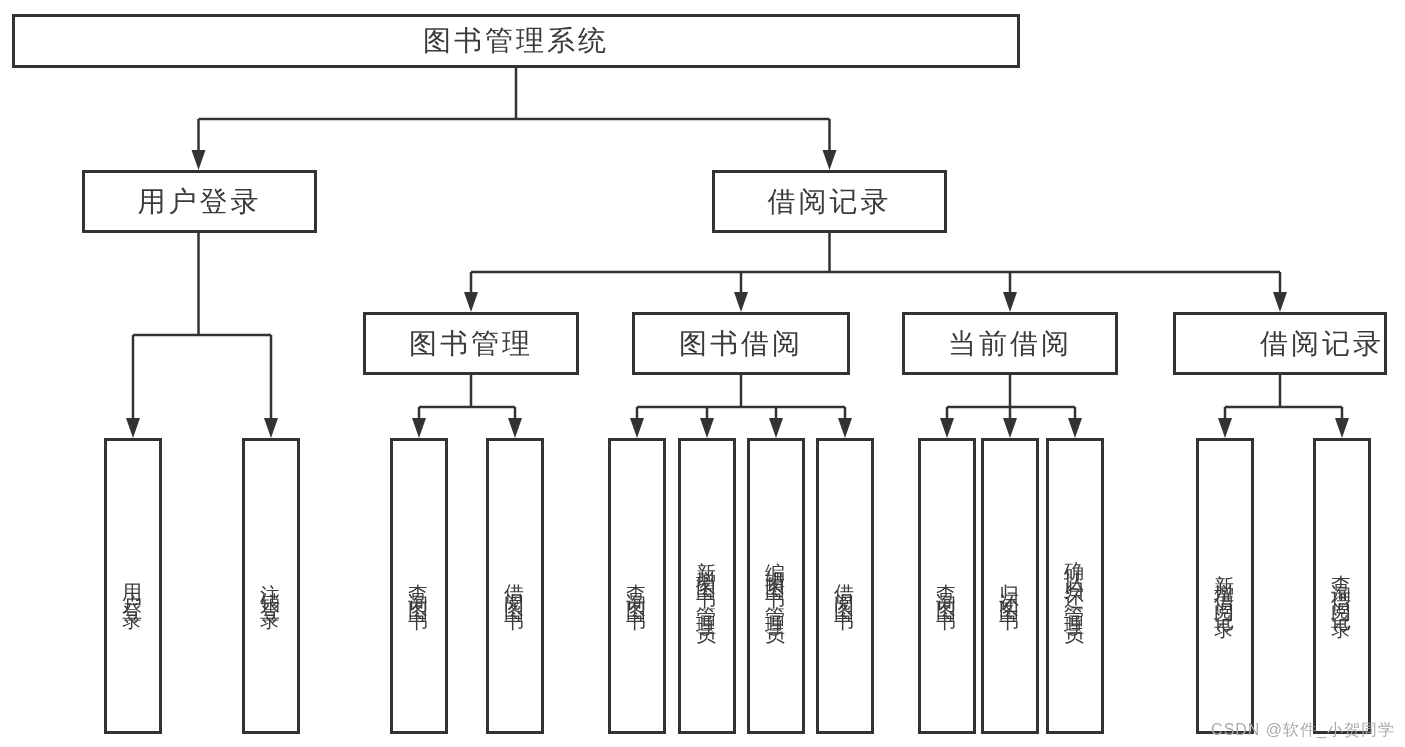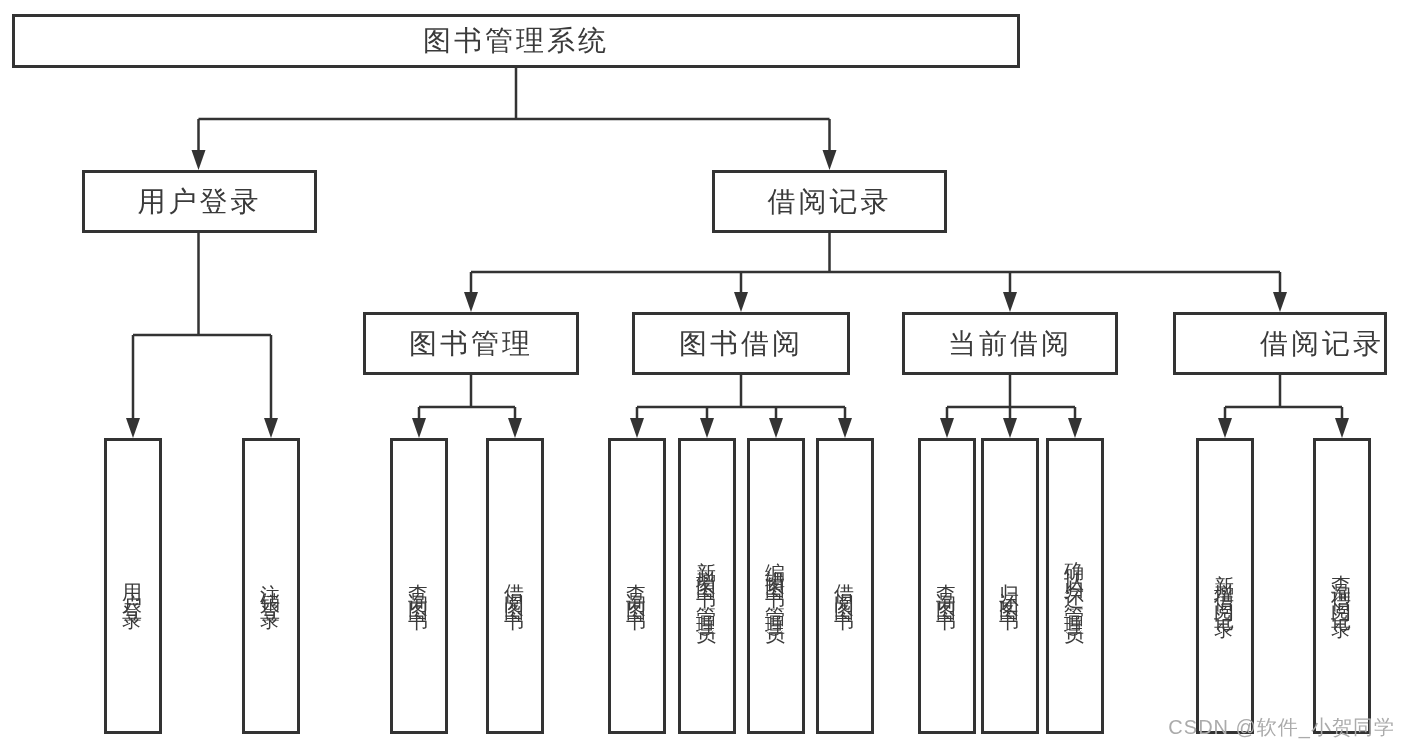--- a/index.html
+++ b/index.html
@@ -69,21 +69,21 @@
   #l-c4 { left: 816px; }
   #l-d1 { left: 918px; }
   #l-d2 { left: 981px; }
   #l-d3 { left: 1046px; }
   #l-e1 { left: 1196px; }
   #l-e2 { left: 1313px; }
   .watermark {
     position: absolute;
     right: 10px;
     bottom: 6px;
-    font-size: 20px;
+    font-size: 16px;
     letter-spacing: 1px;
     color: #ababab;
     z-index: 5;
   }
 </style>
 </head>
 <body>
 
 <div class="canvas">
 

